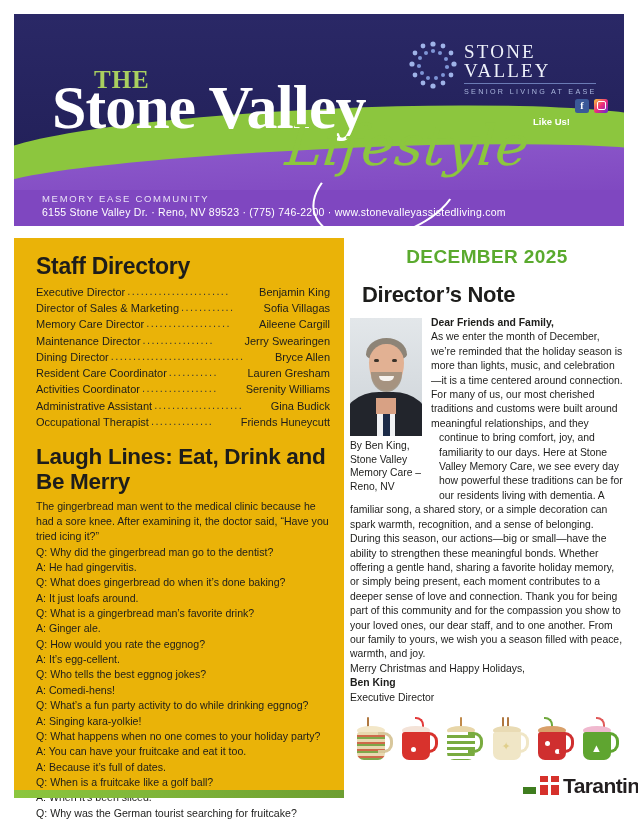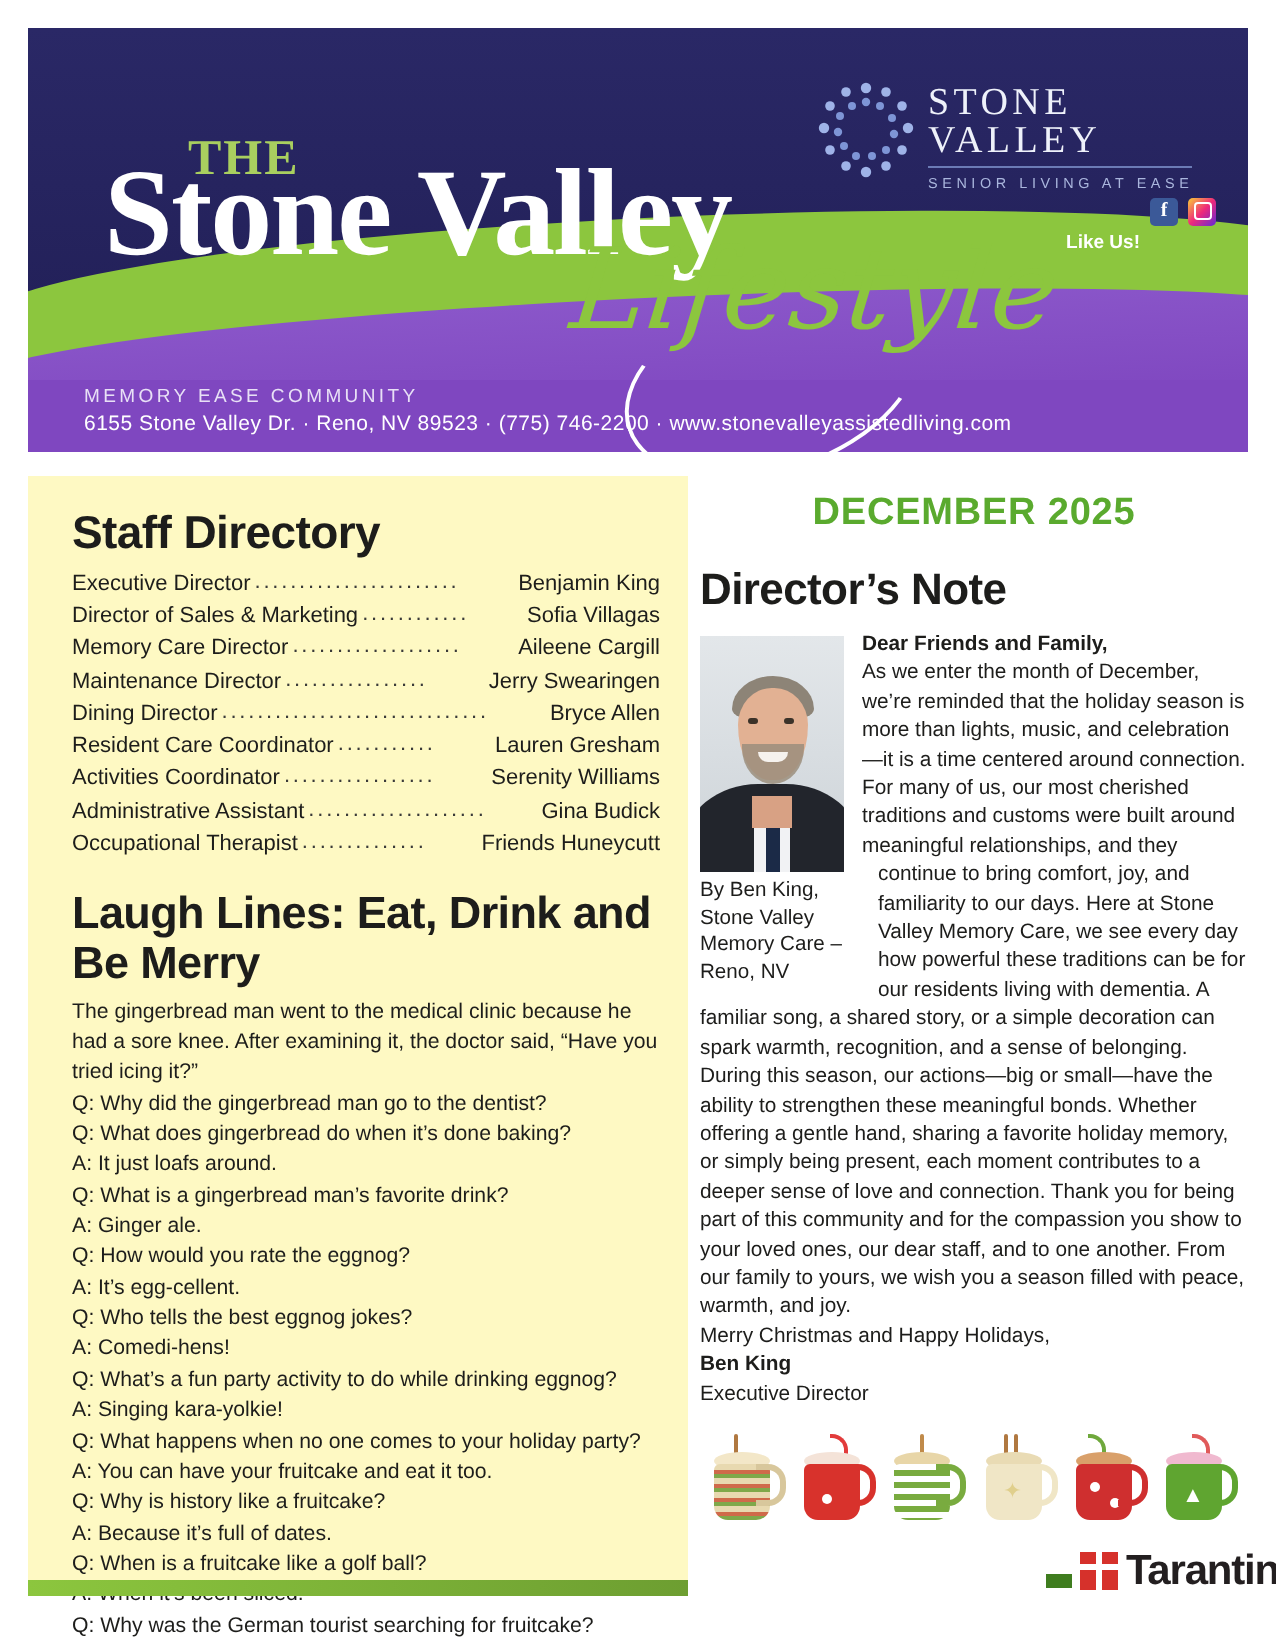--- a/index.html
+++ b/index.html
@@ -170,21 +170,21 @@
     width: 7px; height: 7px;
     border: 1.4px solid #fff;
     border-radius: 2px;
   }
 
   
   .left-col {
     position: absolute;
     left: 14px; top: 238px;
     width: 330px; height: 555px;
-    background: #fef9c3;
+    background: #eab308;
     padding: 16px 14px 0 22px;
     box-sizing: border-box;
   }
   .left-footer-bar {
     position: absolute;
     left: 14px; top: 790px;
     width: 330px; height: 8px;
     background: linear-gradient(90deg,#8cc63e 0%, #6d9e31 100%);
   }
 
@@ -239,21 +239,21 @@
   }
   .issue-date {
     text-align: center;
     font-size: 19px;
     font-weight: bold;
     color: #5aaa2e;
     letter-spacing: .4px;
     margin: 8px 0 14px 0;
   }
   h2.dir-title {
-    margin: 0 0 8px 0;
+    margin: 0 0 8px 12px;
     font-size: 22px;
     font-weight: bold;
     color: #1d1d1b;
     letter-spacing: -0.3px;
   }
   .dir-photo {
     float: left;
     width: 72px; height: 118px;
     margin: 2px 9px 3px 0;
     position: relative;
@@ -525,33 +525,33 @@
           <span class="staff-dots">..............................................................................................</span>
           <span class="staff-name">Friends Huneycutt</span>
         </li>
       </ul>
 
     <h2 class="sec-title laugh">Laugh Lines: Eat, Drink and Be Merry</h2>
     <div class="joke-body">
       <p class="joke-intro">The gingerbread man went to the medical clinic because he had a sore knee. After examining it, the doctor said, “Have you tried icing it?”</p>
       <div id="joke-lines">
           <p class="joke-line">Q: Why did the gingerbread man go to the dentist?</p>
+          <p class="joke-line">A: He had gingervitis.</p>
           <p class="joke-line">Q: What does gingerbread do when it’s done baking?</p>
           <p class="joke-line">A: It just loafs around.</p>
           <p class="joke-line">Q: What is a gingerbread man’s favorite drink?</p>
           <p class="joke-line">A: Ginger ale.</p>
           <p class="joke-line">Q: How would you rate the eggnog?</p>
           <p class="joke-line">A: It’s egg-cellent.</p>
           <p class="joke-line">Q: Who tells the best eggnog jokes?</p>
           <p class="joke-line">A: Comedi-hens!</p>
           <p class="joke-line">Q: What’s a fun party activity to do while drinking eggnog?</p>
           <p class="joke-line">A: Singing kara-yolkie!</p>
           <p class="joke-line">Q: What happens when no one comes to your holiday party?</p>
           <p class="joke-line">A: You can have your fruitcake and eat it too.</p>
-          <p class="joke-line">Q: Why is history like a fruitcake?</p>
           <p class="joke-line">A: Because it’s full of dates.</p>
           <p class="joke-line">Q: When is a fruitcake like a golf ball?</p>
           <p class="joke-line">A: When it’s been sliced.</p>
           <p class="joke-line">Q: Why was the German tourist searching for fruitcake?</p>
         </div>
     </div>
   </div>
   <div class="left-footer-bar"></div>
 
   <div class="right-col">

